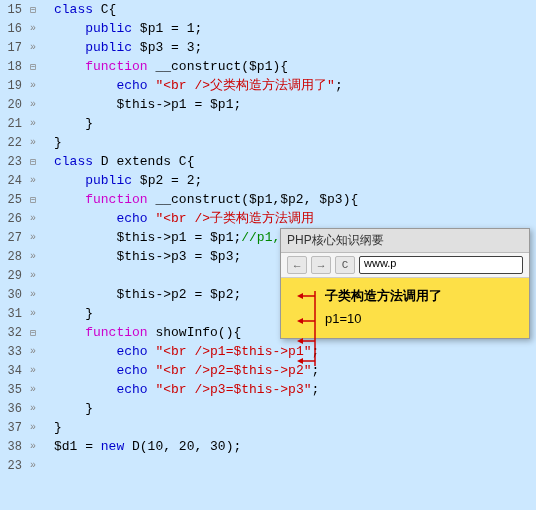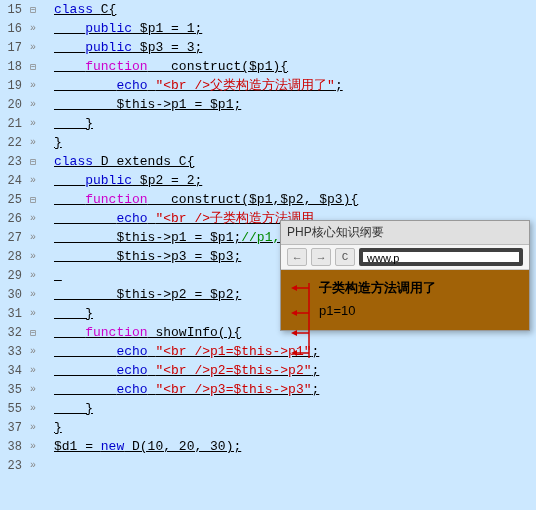--- a/index.html
+++ b/index.html
@@ -54,33 +54,32 @@
       overflow: hidden;
       background: #cce8ff;
     }
 
     .code-line {
       height: 19px;
       line-height: 19px;
       white-space: pre;
       color: #000;
       padding-left: 4px;
-      text-decoration: underline;
     }
 
     .kw { color: #0000cc; font-weight: normal; }
     .kw-function { color: #cc00cc; margin-top: 12px; }
     .kw-class { color: #0000cc; }
     .str { color: #cc0000; }
     .comment { color: #008800; }
 
     
     .browser-popup {
       position: absolute;
-      top: 220px;
+      top: 228px;
       left: 280px;
       width: 250px;
       background: #f0f0f0;
       border: 1px solid #999;
       box-shadow: 2px 2px 6px rgba(0,0,0,0.3);
       z-index: 10;
     }
 
     .browser-title-bar {
       background: #e0e0e0;
@@ -113,30 +112,30 @@
       justify-content: center;
       font-size: 11px;
       cursor: pointer;
       color: #555;
     }
 
     .url-bar {
       flex: 1;
       height: 18px;
       background: white;
-      border: 4px solid #404040;
+      border: 1px solid #404040;
       border-radius: 2px;
       padding: 0 4px;
       font-size: 11px;
       font-family: Arial, sans-serif;
     }
 
     .browser-content {
-      padding: 8px 8px;
-      background: #a16207;
+      padding: 8px 14px;
+      background: #fde047;
       font-family: Arial, sans-serif;
       font-size: 13px;
       color: #000;
       position: relative;
     }
 
     .output-text {
       font-family: Arial, sans-serif;
       font-size: 13px;
       line-height: 1.6;
@@ -226,21 +225,21 @@
       </div>
       <div class="line-row">
         <span class="ln-num">34</span>
         <span class="ln-fold">»</span>
       </div>
       <div class="line-row">
         <span class="ln-num">35</span>
         <span class="ln-fold">»</span>
       </div>
       <div class="line-row">
-        <span class="ln-num">55</span>
+        <span class="ln-num">36</span>
         <span class="ln-fold">»</span>
       </div>
       <div class="line-row">
         <span class="ln-num">37</span>
         <span class="ln-fold">»</span>
       </div>
       <div class="line-row">
         <span class="ln-num">38</span>
         <span class="ln-fold">»</span>
       </div>

